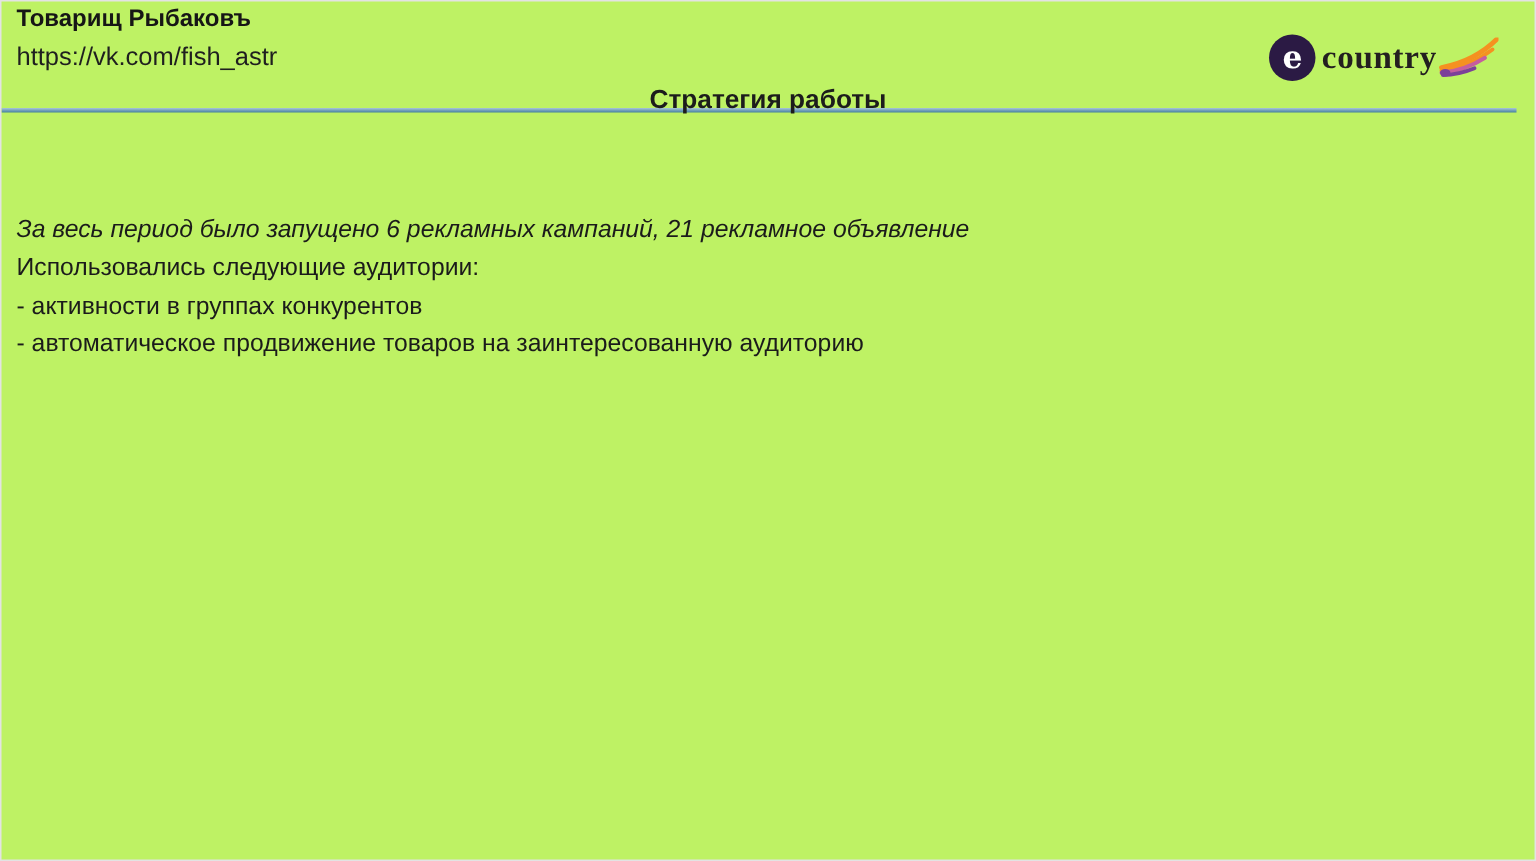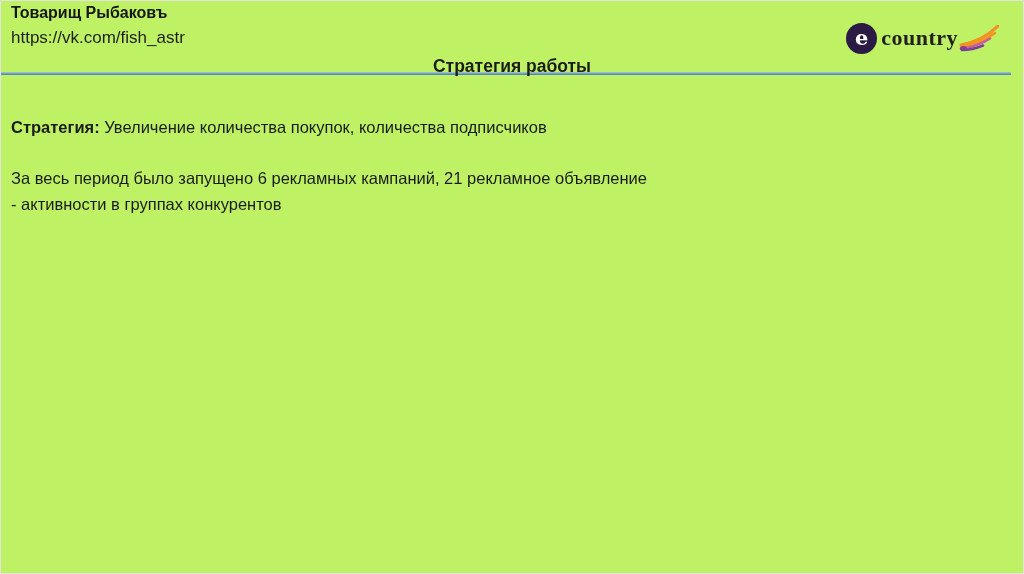--- a/index.html
+++ b/index.html
@@ -100,21 +100,21 @@
     top: 114px;
     right: 10px;
   }
   .body p {
     margin: 0;
     font-size: 16.5px;
     line-height: 25.5px;
     color: #1b1b1b;
   }
   .strategy b { font-weight: bold; }
-  .campaigns { margin-top: 25.5px !important; }
+  .campaigns { margin-top: 25.5px !important; font-style: italic; }
   .conclusion {
     margin-top: 65px !important;
     font-weight: bold;
     letter-spacing: -0.3px;
   }
 </style>
 </head>
 <body>
 
 <div class="slide">
@@ -135,22 +135,23 @@
       <path d="M3 25 C 12 25, 18 23, 24 20.5" stroke="#7c4099" stroke-width="2.6" fill="none" stroke-linecap="round"></path>
       <ellipse cx="4.5" cy="23.5" rx="3.5" ry="2.5" fill="#7c4099"></ellipse>
     </svg>
   </div>
 
   <div class="divider"></div>
 
   <h1 class="slide-title">Стратегия работы</h1>
 
   <main class="body">
-    <p class="strategy"><b>Стратегия:</b> <span>Увеличение количества покупок, количества подписчиков</span></p>
 
     <p class="campaigns">За весь период было запущено 6 рекламных кампаний, 21 рекламное объявление</p>
 
+    <p>Использовались следующие аудитории:</p>
 
     <p>- активности в группах конкурентов</p>
+    <p>- автоматическое продвижение товаров на заинтересованную аудиторию</p>
 
   </main>
 
 </div>
 
 </body></html>

